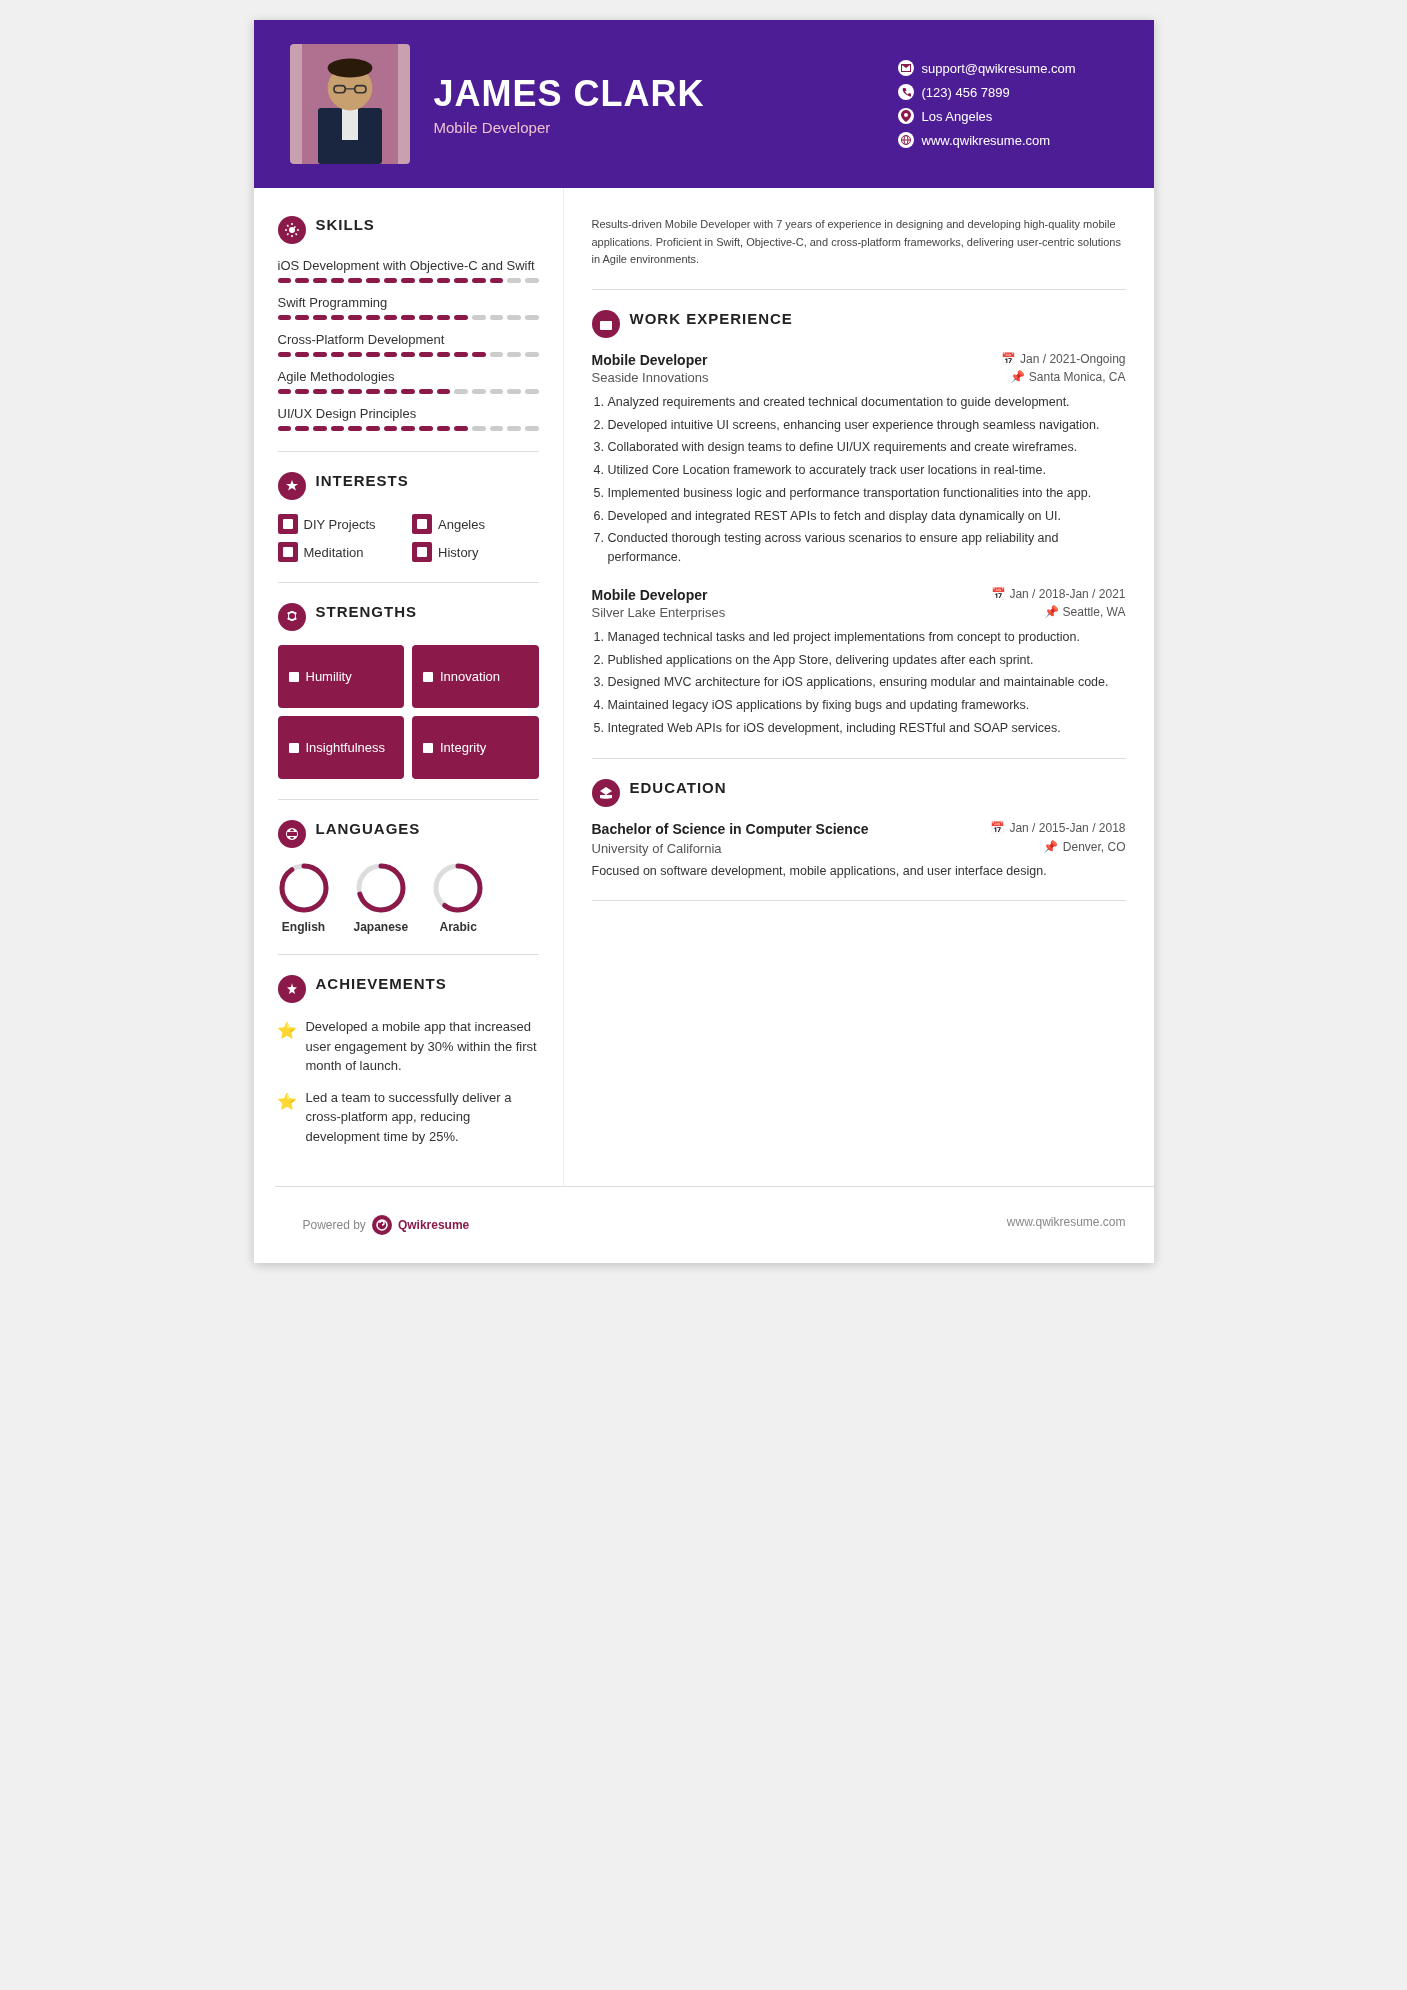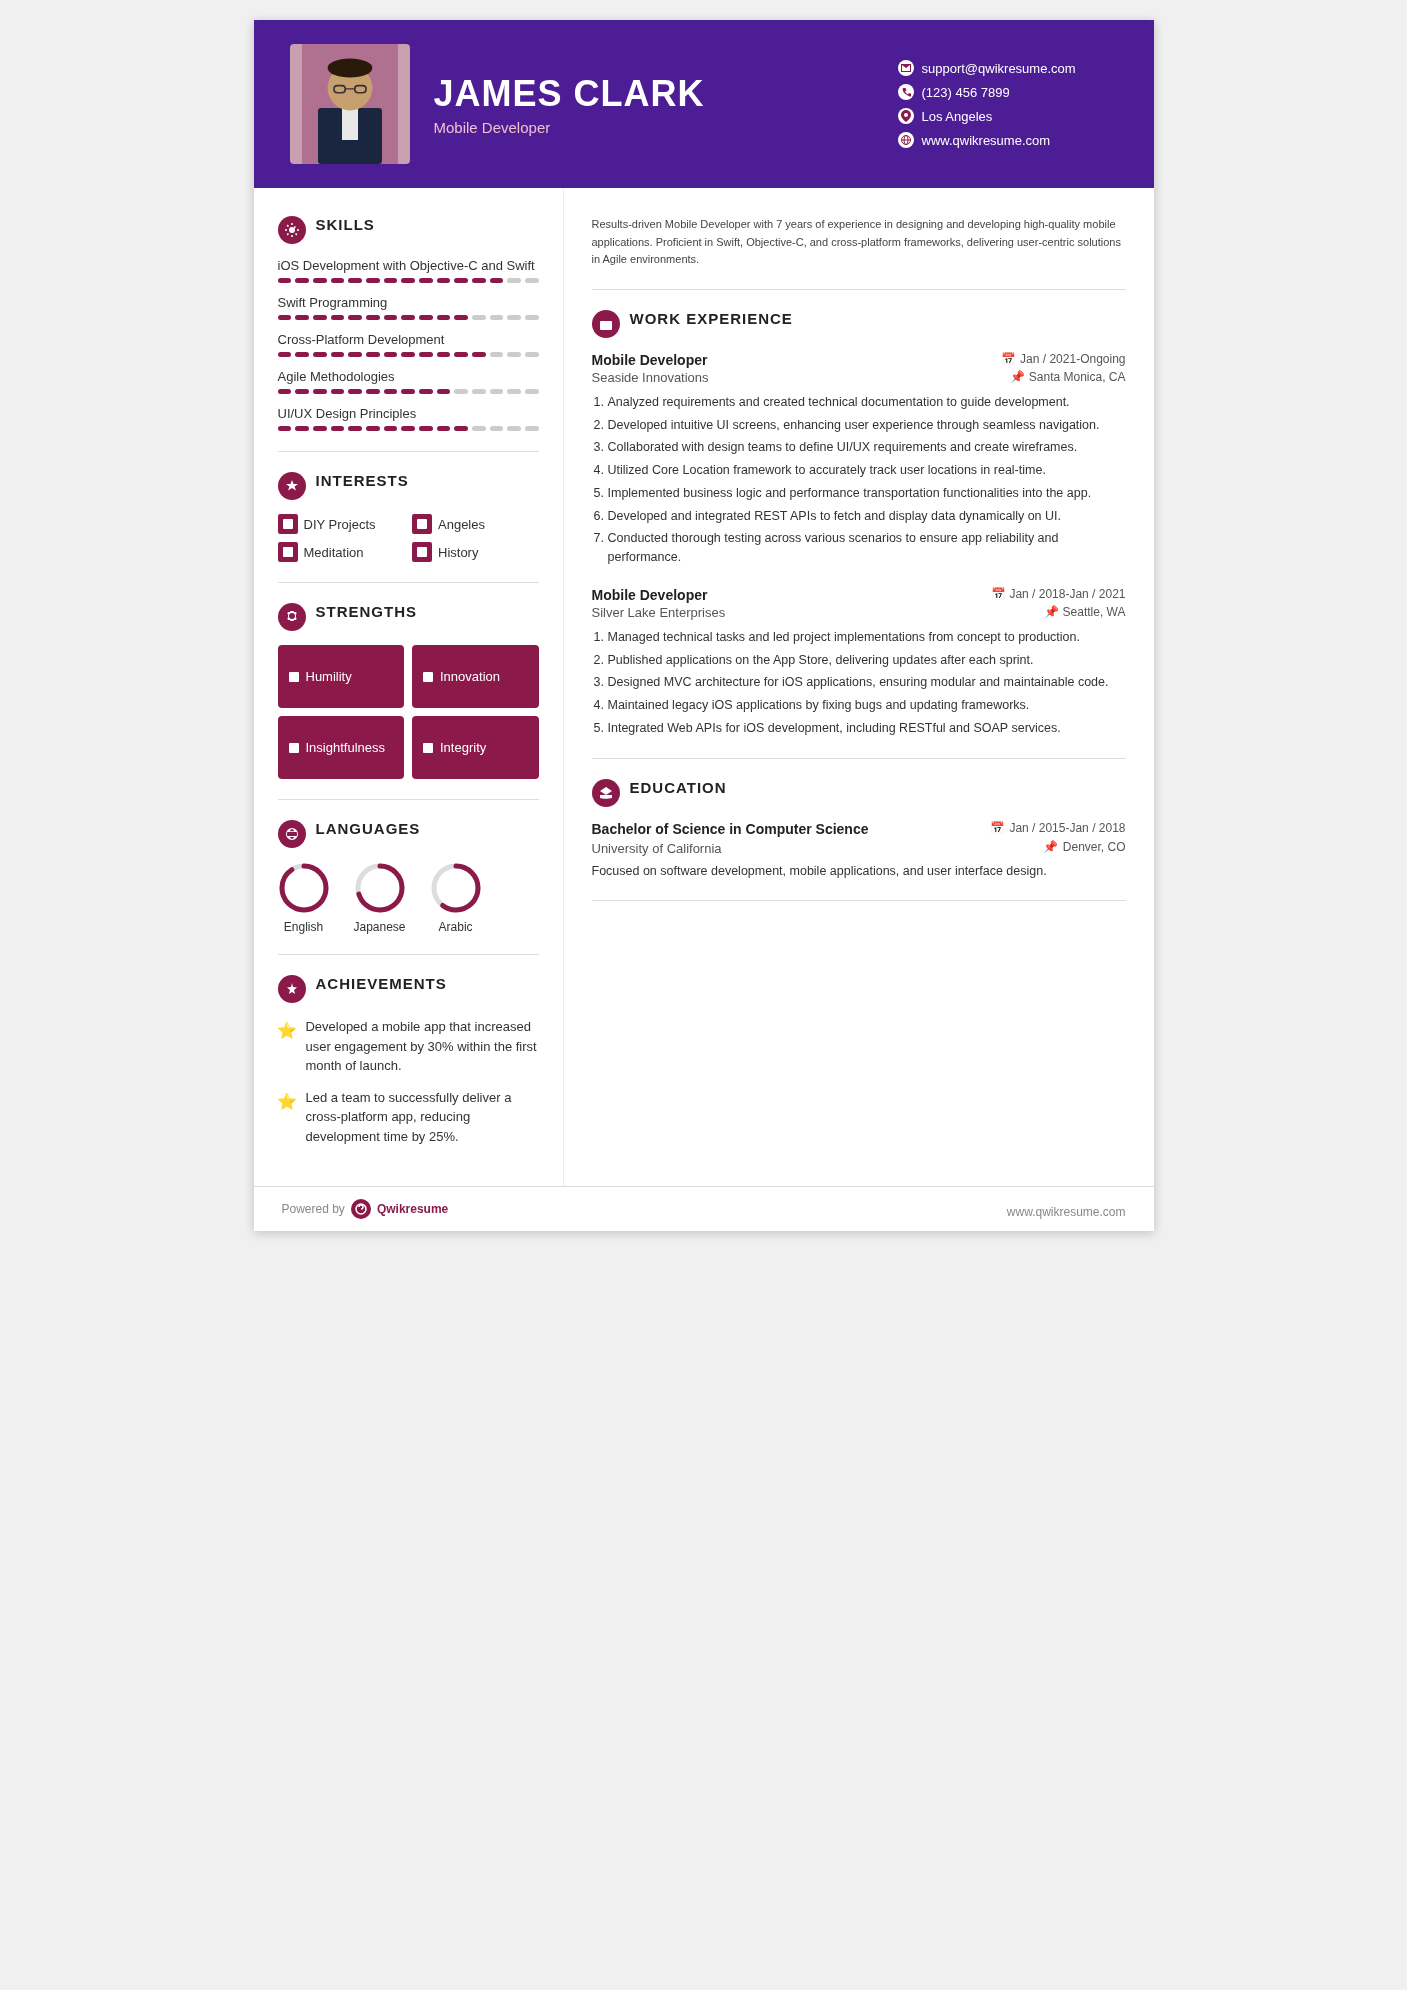--- a/index.html
+++ b/index.html
@@ -195,20 +195,21 @@
     
     .languages-row {
       display: flex;
       gap: 24px;
     }
     .language-item {
       display: flex;
       flex-direction: column;
       align-items: center;
       gap: 6px;
+      font-weight: bold;
     }
     .language-circle {
       width: 52px;
       height: 52px;
     }
     .language-name {
       font-size: 12px;
       color: #333;
     }
 
@@ -297,26 +298,27 @@
     .edu-desc {
       font-size: 12.5px;
       color: #333;
       line-height: 1.5;
       margin-top: 6px;
     }
 
     
     .footer {
       border-top: 1px solid #ddd;
-      padding: 12px 28px;
+      padding: 28px 28px;
       display: flex;
       justify-content: space-between;
-      align-items: flex-end;
+      align-items: flex-start;
       font-size: 12px;
       color: #888;
+      margin-left: 21px;
     }
     .footer-left {
       display: flex;
       align-items: center;
       gap: 6px;
     }
     .footer-logo {
       width: 20px;
       height: 20px;
       background: #8B1A4A;

